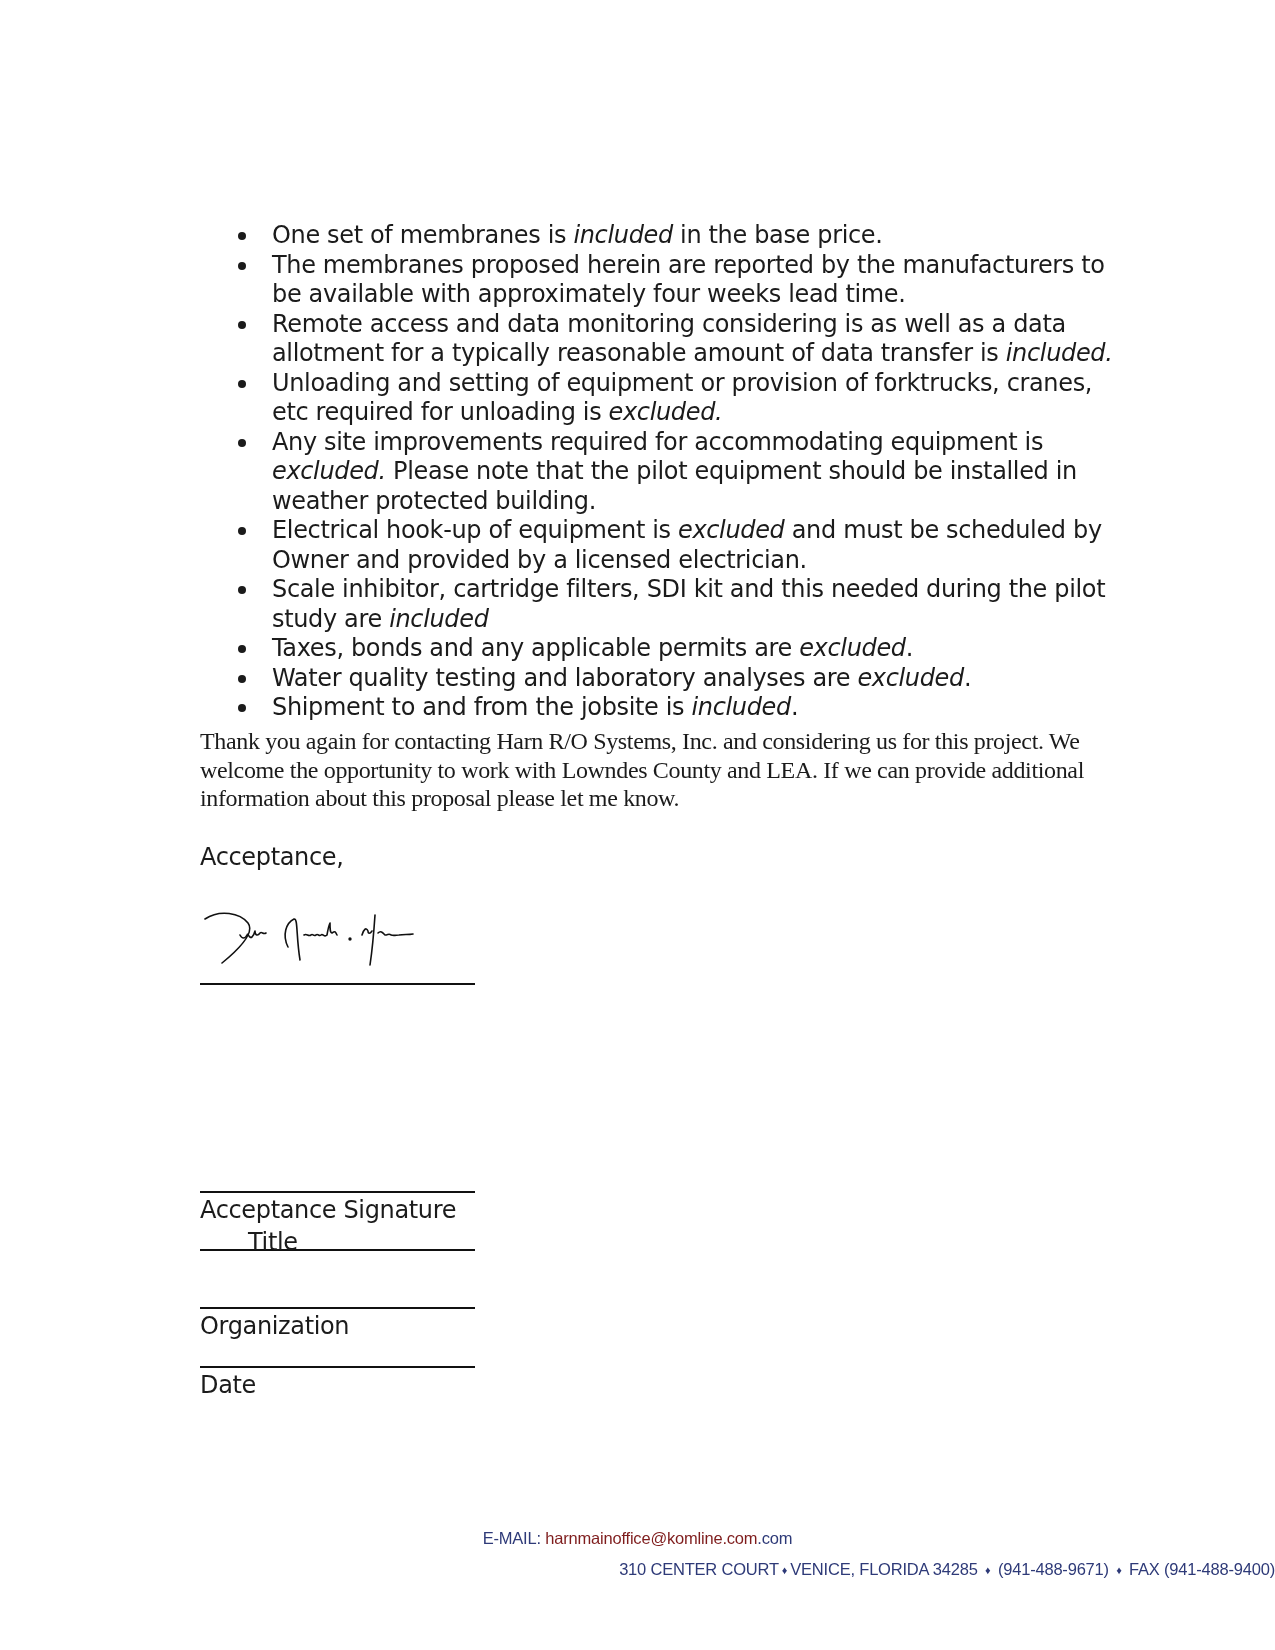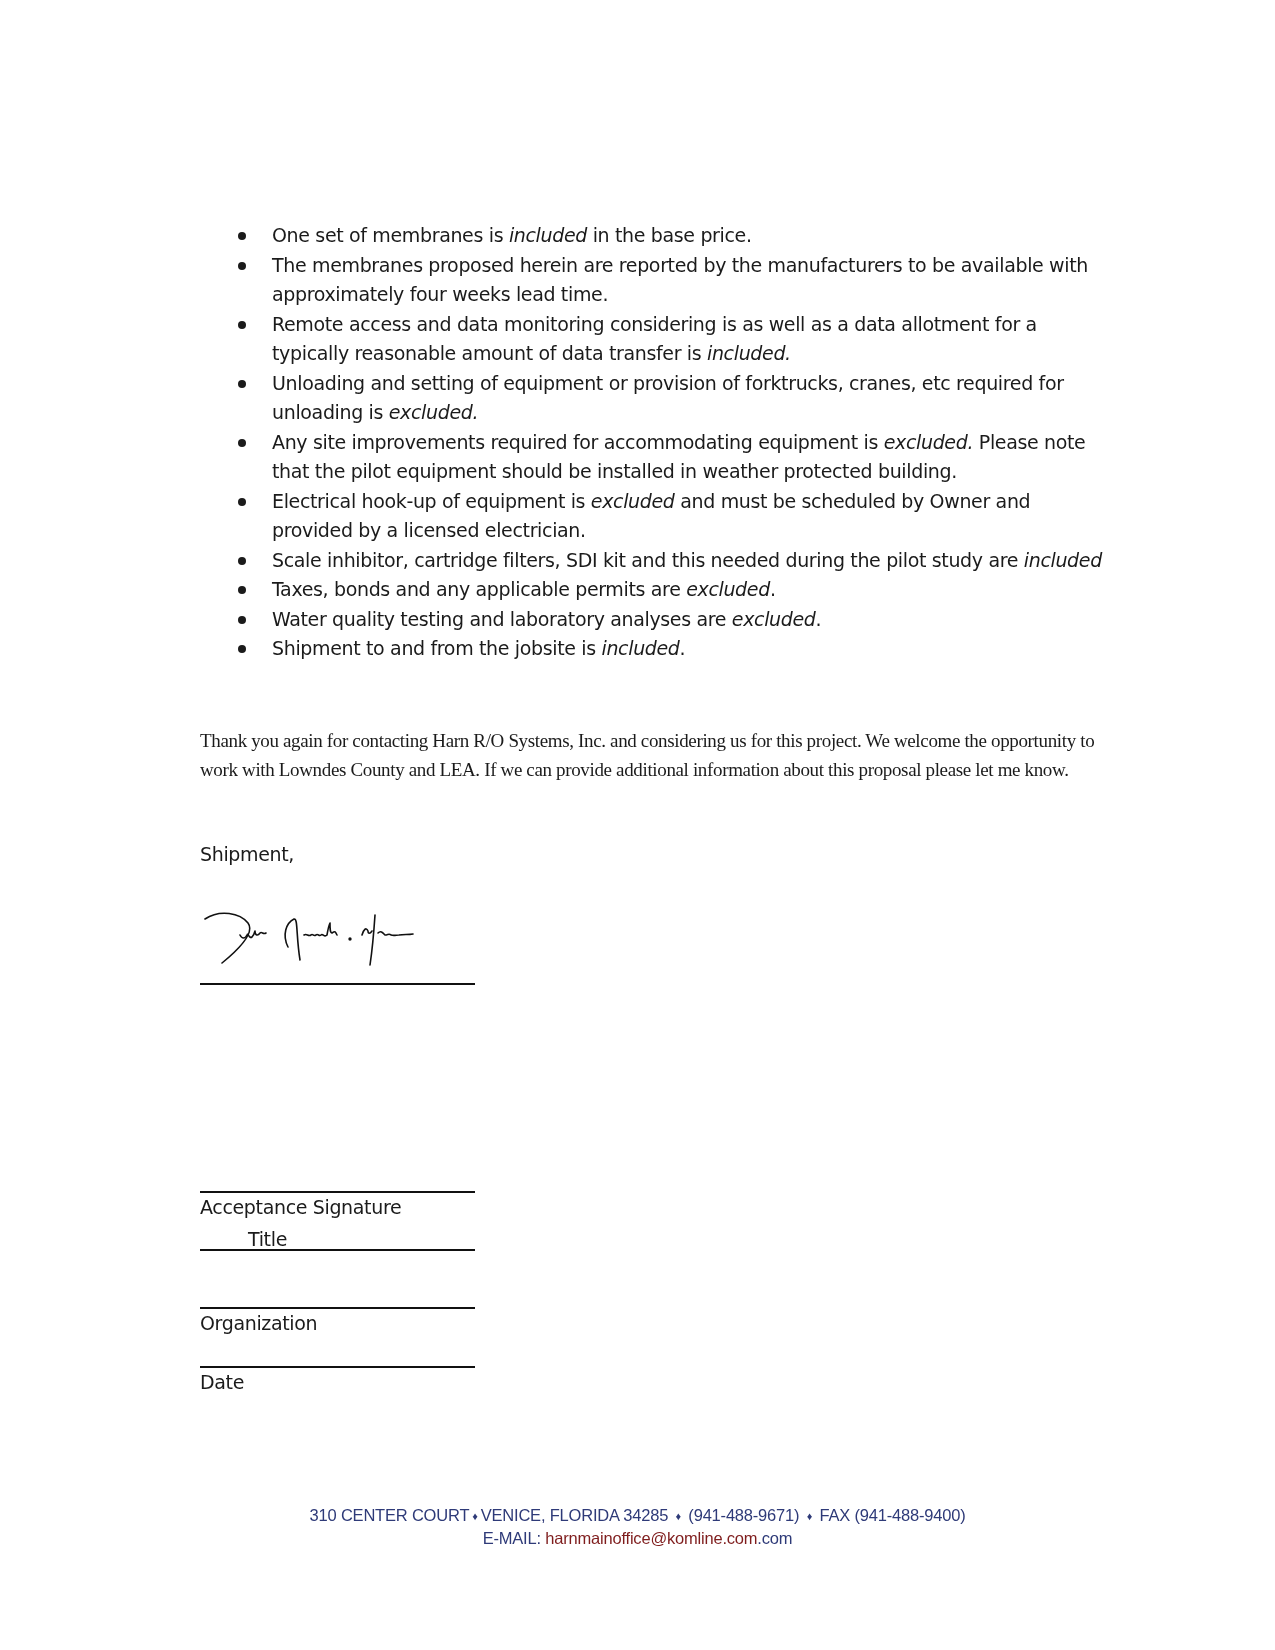--- a/index.html
+++ b/index.html
@@ -2,21 +2,21 @@
 <html><head>
 <meta charset="utf-8">
 <style>
   html, body { margin: 0; padding: 0; background: #ffffff; }
   body {
     width: 1275px; height: 1650px; position: relative; overflow: hidden;
     font-family: "Liberation Sans", "DejaVu Sans", sans-serif;
     color: #1a1a1a;
   }
   .page { position: absolute; left: 0; top: 0; width: 1275px; height: 1650px; }
-  .doc-text { font-family: "DejaVu Sans", "Liberation Sans", sans-serif; font-size: 19px; letter-spacing: -0.35px; color: #1b1b1b; }
+  .doc-text { font-family: "DejaVu Sans", "Liberation Sans", sans-serif; font-size: 24px; letter-spacing: -0.35px; color: #1b1b1b; }
 
   .bullets { position: absolute; left: 234px; top: 221px; width: 880px; margin: 0; padding: 0; list-style: none; }
   .bullet-item { position: relative; padding-left: 38px; line-height: 29.5px; }
   .bullet-item .dot {
     position: absolute; left: 4px; top: 11px; width: 8px; height: 8px; border-radius: 50%; background: #1b1b1b;
   }
   .bullet-item em { font-style: italic; }
 
   .closing { position: absolute; left: 200px; top: 727px; width: 920px; line-height: 28.5px; margin: 0; font-family: Liberation Serif, serif; }
   .sincerely { position: absolute; left: 200px; top: 843px; margin: 0; }
@@ -46,21 +46,21 @@
       <li class="bullet-item"><span class="dot"></span><span>Any site improvements required for accommodating equipment is </span><em>excluded.</em><span>  Please note that the pilot equipment should be installed in weather protected building.</span></li>
       <li class="bullet-item"><span class="dot"></span><span>Electrical hook-up of equipment is </span><em>excluded</em><span> and must be scheduled by Owner and provided by a licensed electrician.</span></li>
       <li class="bullet-item"><span class="dot"></span><span>Scale inhibitor, cartridge filters, SDI kit and this needed during the pilot study are </span><em>included</em></li>
       <li class="bullet-item"><span class="dot"></span><span>Taxes, bonds and any applicable permits are </span><em>excluded</em><span>.</span></li>
       <li class="bullet-item"><span class="dot"></span><span>Water quality testing and laboratory analyses are </span><em>excluded</em><span>.</span></li>
       <li class="bullet-item"><span class="dot"></span><span>Shipment to and from the jobsite is </span><em>included</em><span>.</span></li>
     </ul>
 
   <p class="closing doc-text">Thank you again for contacting Harn R/O Systems, Inc. and considering us for this project.  We welcome the opportunity to work with Lowndes County and LEA.  If we can provide additional information about this proposal please let me know.</p>
 
-  <p class="sincerely doc-text">Shipment,</p>
+  <p class="sincerely doc-text">Acceptance,</p>
 
   <svg class="signature" viewBox="0 0 260 75" width="260" height="75">
     <g fill="none" stroke="#111" stroke-width="1.6" stroke-linecap="round" stroke-linejoin="round">
       <path d="M5 14 C 20 4, 40 8, 48 18 C 54 26, 44 40, 22 58"></path>
       <path d="M40 30 c 2 4, 5 4, 7 0 c 1 -3, 2 4, 5 2 c 2 -2, 3 -6, 3 -6 c 0 5, 3 5, 5 2 c 2 -2, 3 2, 6 0"></path>
       <path d="M88 42 C 82 30, 86 18, 94 14 C 98 13, 96 30, 100 55"></path>
       <path d="M104 30 c 3 -2, 4 2, 7 0 c 2 -2, 2 2, 5 0 c 2 -2, 3 2, 5 0 c 2 -2, 3 3, 6 0 c 1 -6, 2 -10, 3 -12 c 0 6, 0 10, 2 10 c 3 -2, 3 -2, 5 2"></path>
       <circle cx="150" cy="34" r="0.9" fill="#111"></circle>
       <path d="M162 30 c 2 -6, 4 -8, 6 -4 c 0 3, 2 3, 4 0"></path>
       <path d="M175 10 C 174 25, 173 40, 170 60"></path>
@@ -75,21 +75,21 @@
 
   <div class="sig-line" style="top: 1249px;"></div>
   <div class="accept-label doc-text" style="top: 1228px; margin-left: 48px;">Title</div>
 
   <div class="sig-line" style="top: 1307px;"></div>
   <div class="accept-label doc-text" style="top: 1312px;">Organization</div>
 
   <div class="sig-line" style="top: 1366px;"></div>
   <div class="accept-label doc-text" style="top: 1371px;">Date</div>
 
-  <div class="footer" style="top: 1506px;">
+  <div class="footer" style="top: 1560px; text-align: right;">
     <span>310 CENTER COURT</span><span class="diamond">♦</span><span>VENICE, FLORIDA 34285</span>
     <span class="diamond">♦</span>
     <span>(941-488-9671)</span>
     <span class="diamond">♦</span>
     <span>FAX (941-488-9400)</span>
   </div>
   <div class="footer" style="top: 1529px;">
     <span>E-MAIL: </span><a>harnmainoffice@komline.com</a><span>.com</span>
   </div>
 </div>

